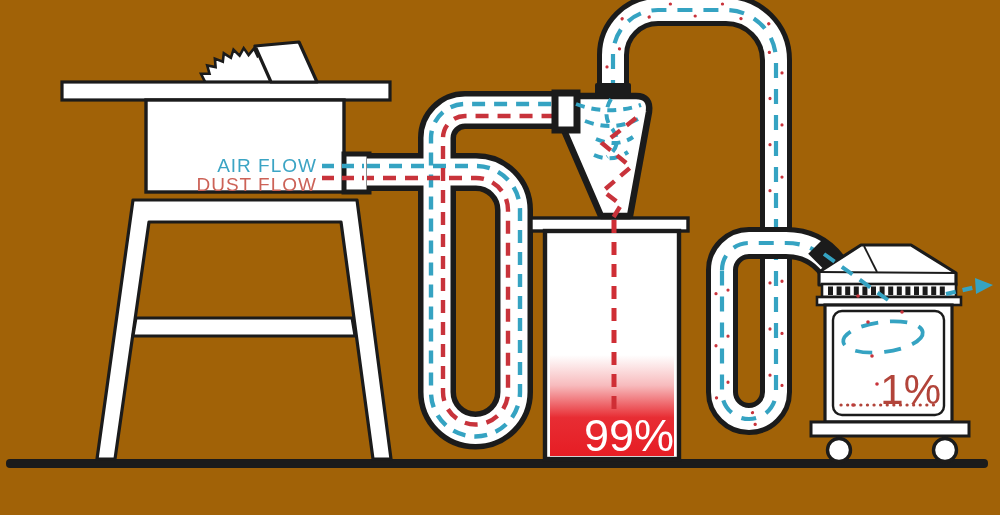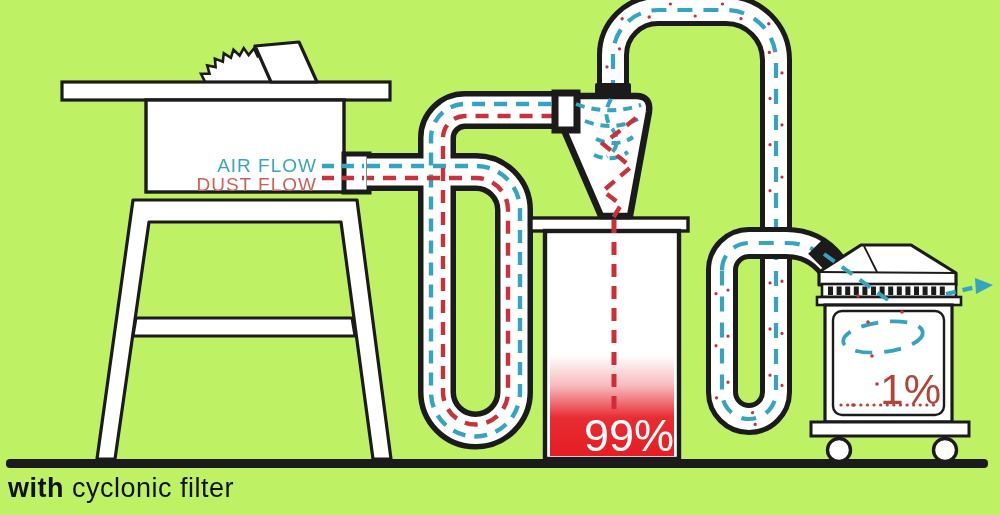--- a/index.html
+++ b/index.html
@@ -1,16 +1,16 @@
 <!DOCTYPE html>
 <html><head>
 <meta charset="utf-8">
 <style>
   html,body{margin:0;padding:0;background:#ffffff;}
-  .stage{position:relative;width:1000px;height:515px;background:#bef264;overflow:hidden;
+  .stage{position:relative;width:1000px;height:515px;background:#a16207;overflow:hidden;
          font-family:"Liberation Sans",sans-serif;}
   svg text{font-family:"Liberation Sans",sans-serif;}
   .caption{position:absolute;left:8px;top:473px;font-size:27px;color:#111;
            letter-spacing:.5px;white-space:pre;}
   .caption b{font-weight:700;}
 </style>
 </head>
 <body>
 
 <div class="stage">
@@ -123,14 +123,13 @@
       <circle cx="902" cy="312" r="1.8"></circle>
           <circle cx="853" cy="405" r="1.8"></circle>
     </g>
     <path d="M 841 405 H 938" stroke="#b2443a" stroke-width="3.2" stroke-linecap="round" stroke-dasharray="0.1 6.5" fill="none"></path>
     <text x="941" y="404" text-anchor="end" font-size="42" fill="#b2443a">1%</text>
     <path d="M 946 294 L 976 287" stroke="#35a3c2" stroke-width="4.2" stroke-dasharray="10 7" fill="none"></path>
     <path d="M 975 278 L 993 285 L 976 294 Z" fill="#35a3c2"></path>
   </g>
 </svg>
 
-<div class="caption"><b>with</b><span> cyclonic filter</span></div>
 </div>
 
 </body></html>

